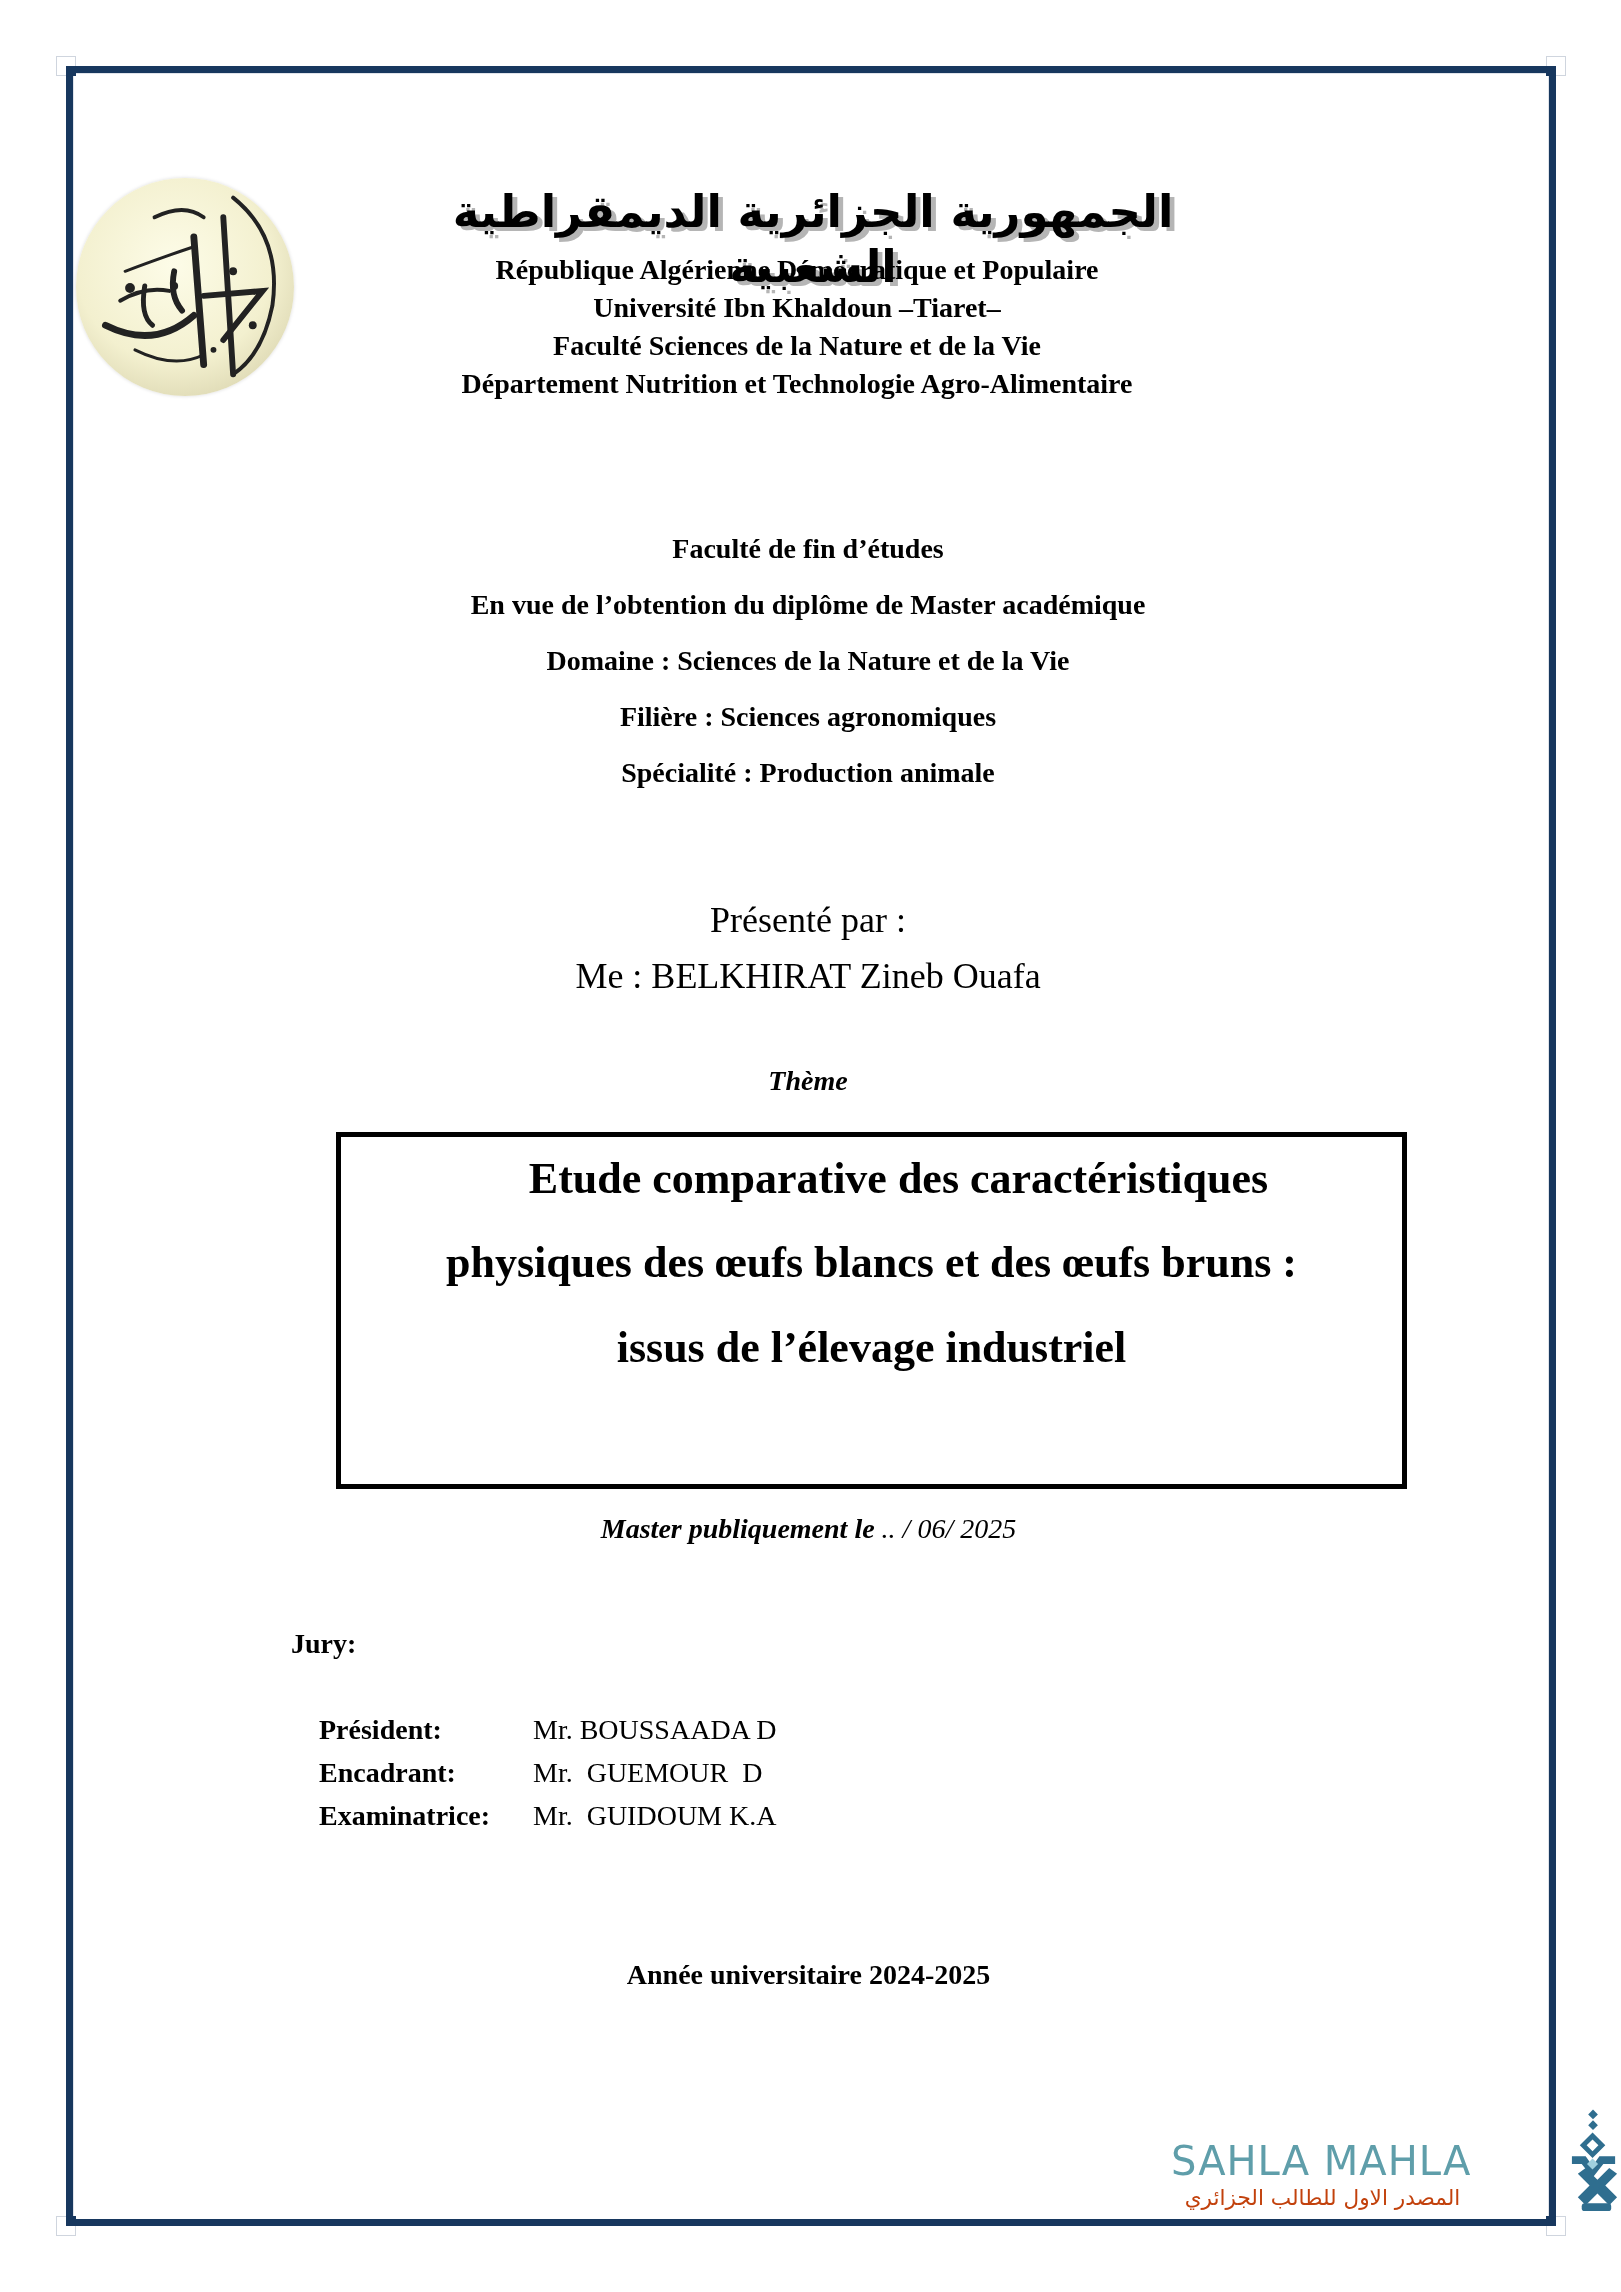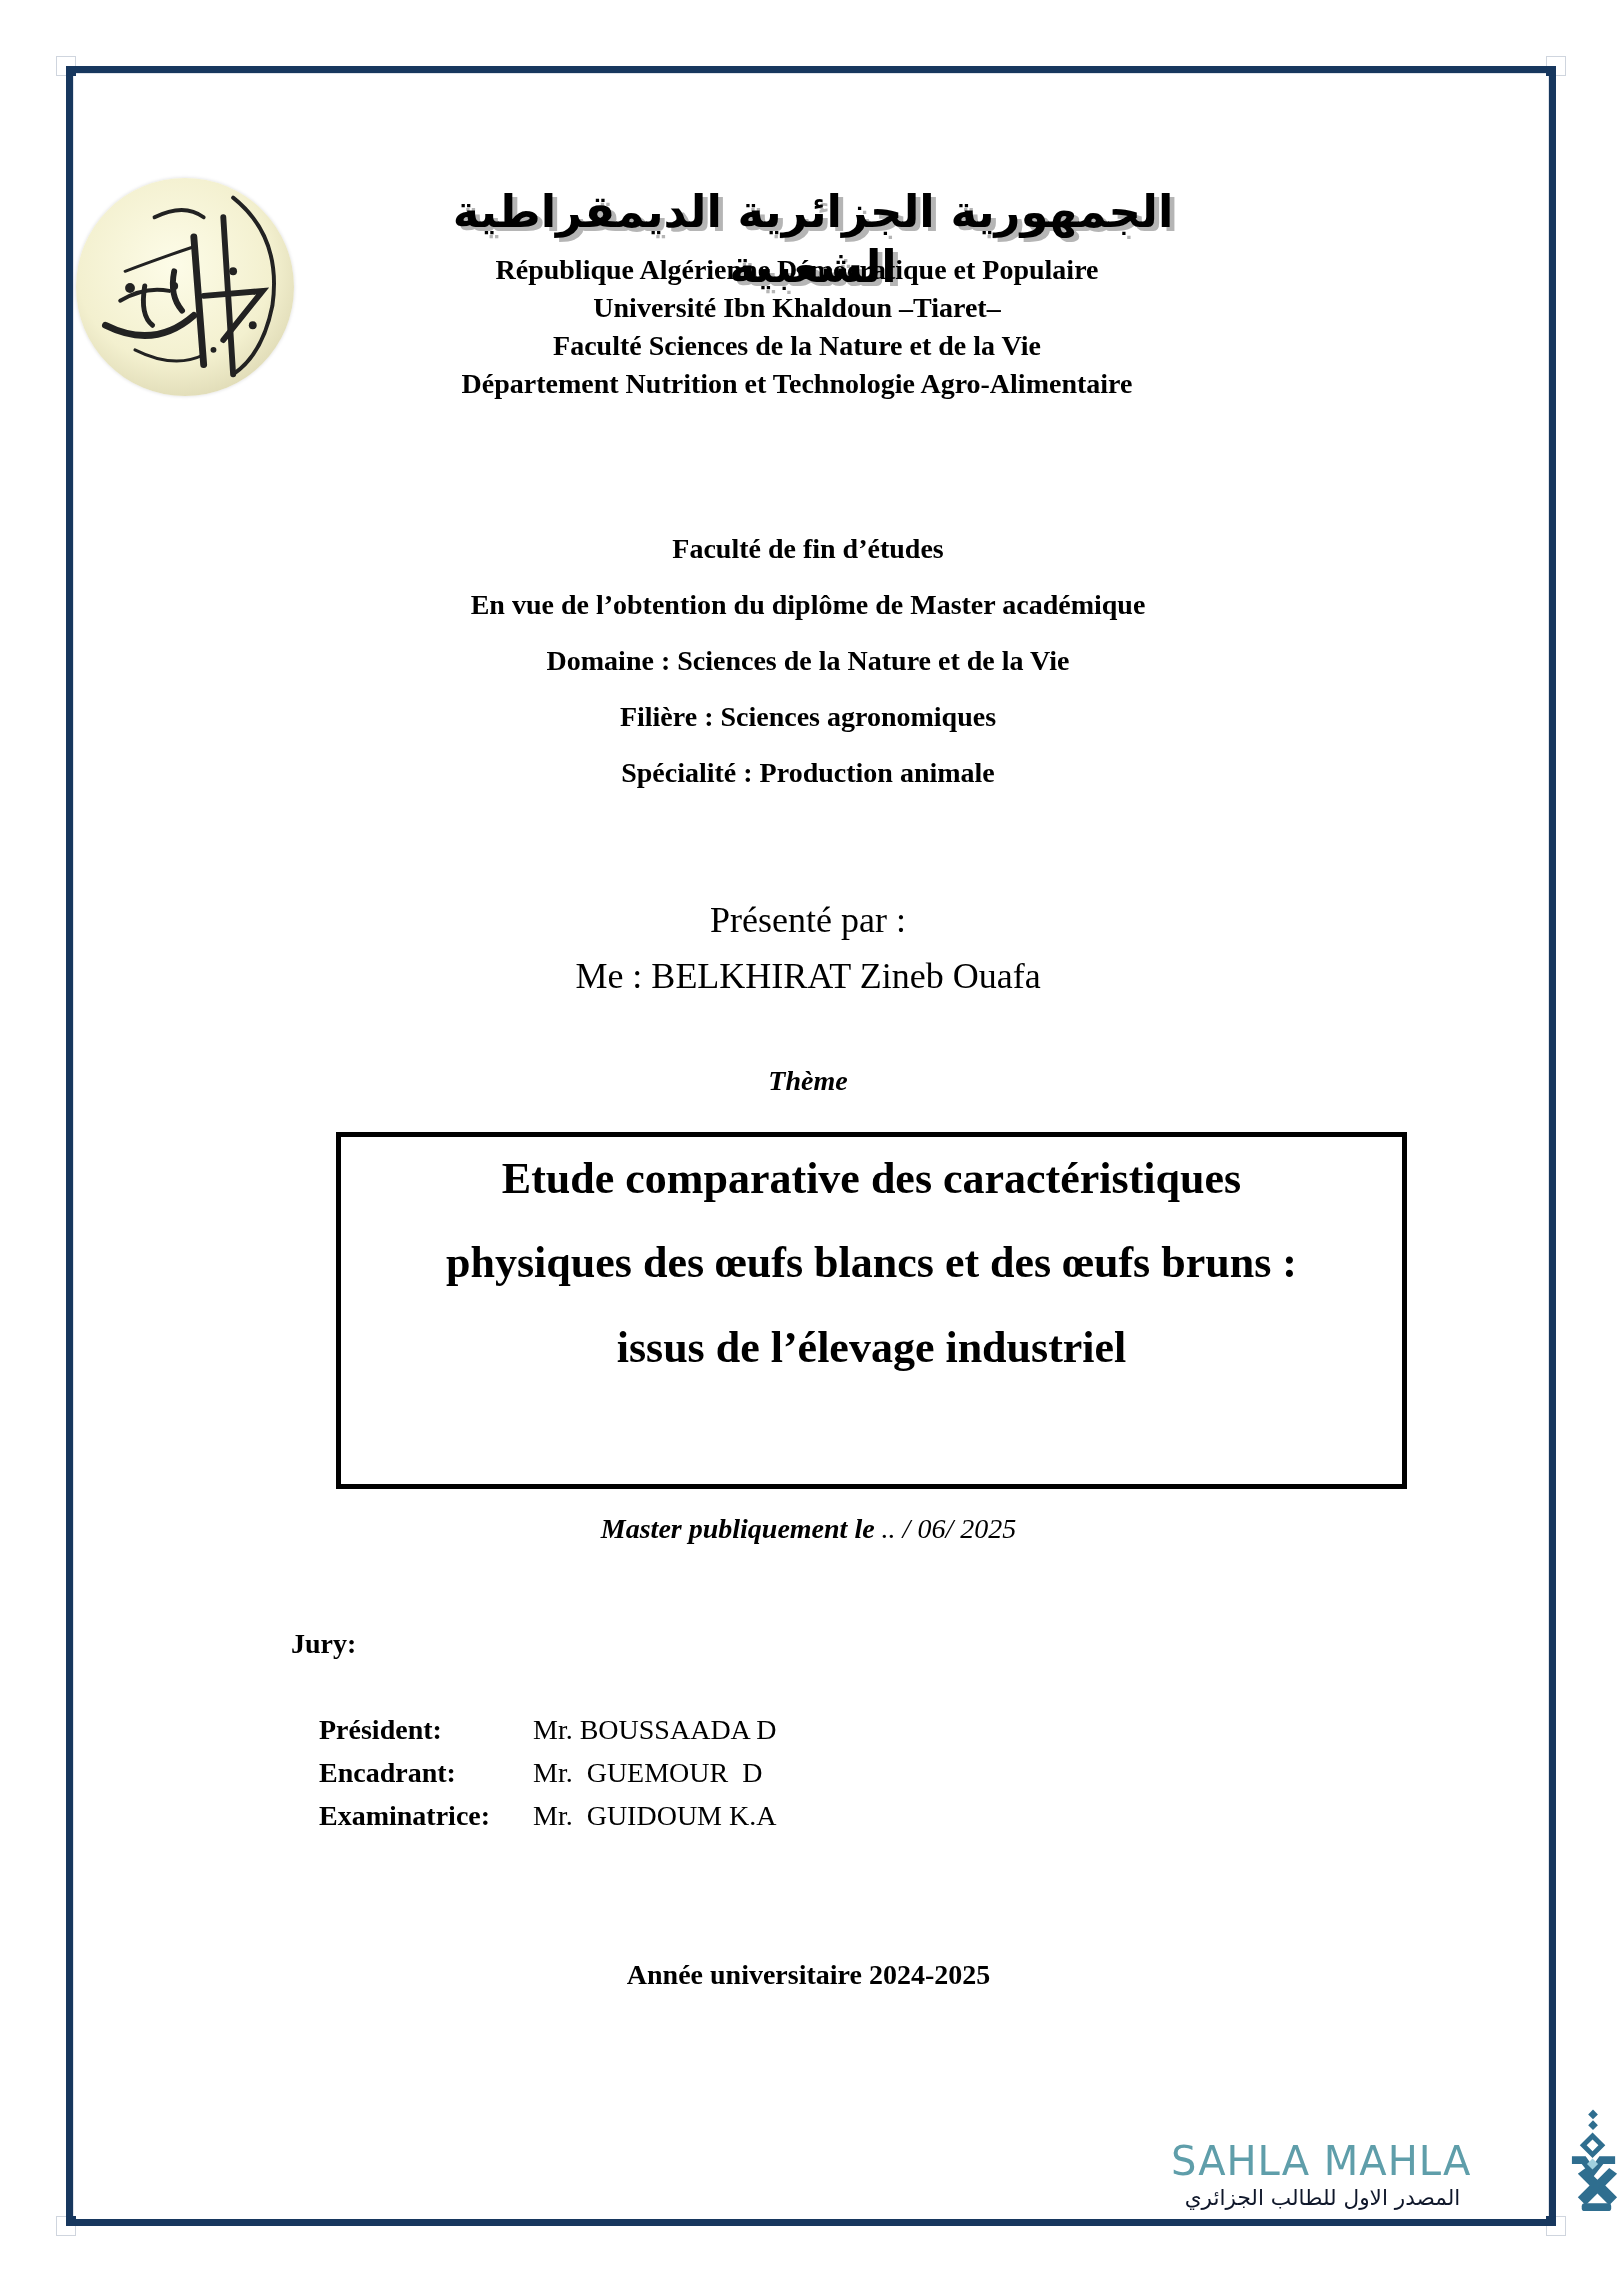--- a/index.html
+++ b/index.html
@@ -50,21 +50,21 @@
   .jury .role { font-weight: bold; display: inline-block; width: 214px; }
   .jury .name { display: inline-block; }
 
   .year { position: absolute; left: 294px; top: 1955px; width: 1029px; text-align: center;
           font-weight: bold; font-size: 28px; line-height: 39px; }
 
   
   .wm { position: absolute; left: 1171px; top: 2140px; width: 392px; }
   .wm-title { font-family: "DejaVu Sans", sans-serif; font-size: 40px; line-height: 43px; color: #5f9eaa;
           letter-spacing: 1px; white-space: nowrap; }
-  .wm-sub { font-family: "DejaVu Sans", sans-serif; font-size: 21.6px; line-height: 29px; color: #0f172a;
+  .wm-sub { font-family: "DejaVu Sans", sans-serif; font-size: 21.6px; line-height: 29px; color: #c2410c;
           direction: rtl; text-align: left; white-space: nowrap; margin-left: 13.7px; width: 372px; }
   .wm-icon { position: absolute; left: 1568px; top: 2109px; }
 </style>
 </head>
 <body>
 
 <div class="frame"></div>
 <div class="frame-inner"></div>
 <div class="notch-out" style="left:56px;top:56px;"></div>
 <div class="notch" style="left:66px;top:66px;"></div>
@@ -122,21 +122,21 @@
   <div>Spécialité : Production animale</div>
 </div>
 
 <div class="presented">
   <div>Présenté par :</div>
   <div>Me : BELKHIRAT Zineb Ouafa</div>
 </div>
 
 <div class="theme-label">Thème</div>
 <div class="theme-box">
-  <div class="t-line" style="top:11.8px;">Etude comparative des caractéristiques</div>
+  <div class="t-line" style="top:11.8px;padding-left:27px;">Etude comparative des caractéristiques</div>
   <div class="t-line" style="top:96px;">physiques des œufs blancs et des œufs bruns   :</div>
   <div class="t-line" style="top:181px;">issus de l’élevage industriel</div>
 </div>
 
 <div class="defense">
   <span class="lbl">Master publiquement le</span><span> .. / 06/ 2025</span>
 </div>
 
 <div class="jury">
   <div class="row"><span class="role">Jury:</span></div>

